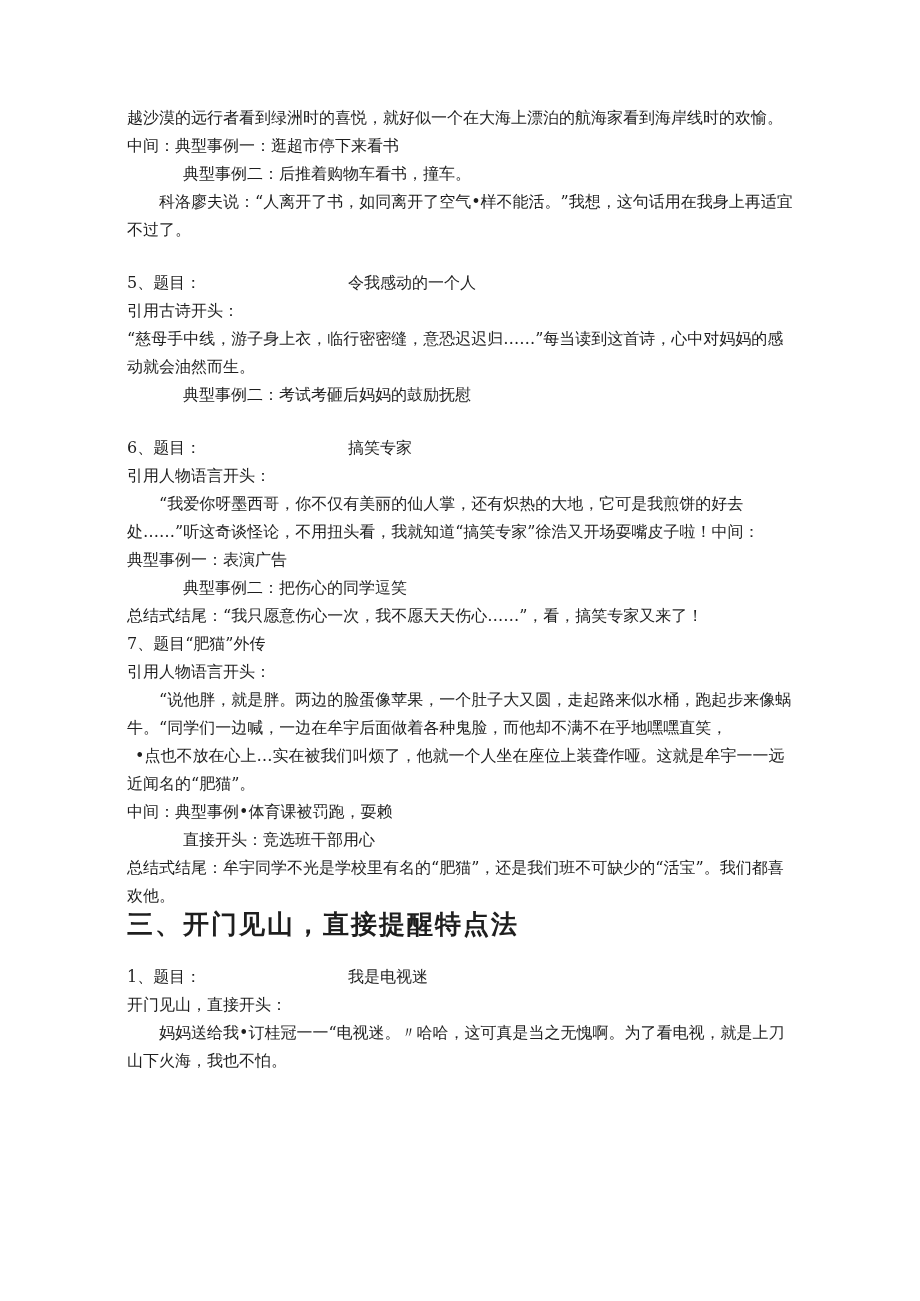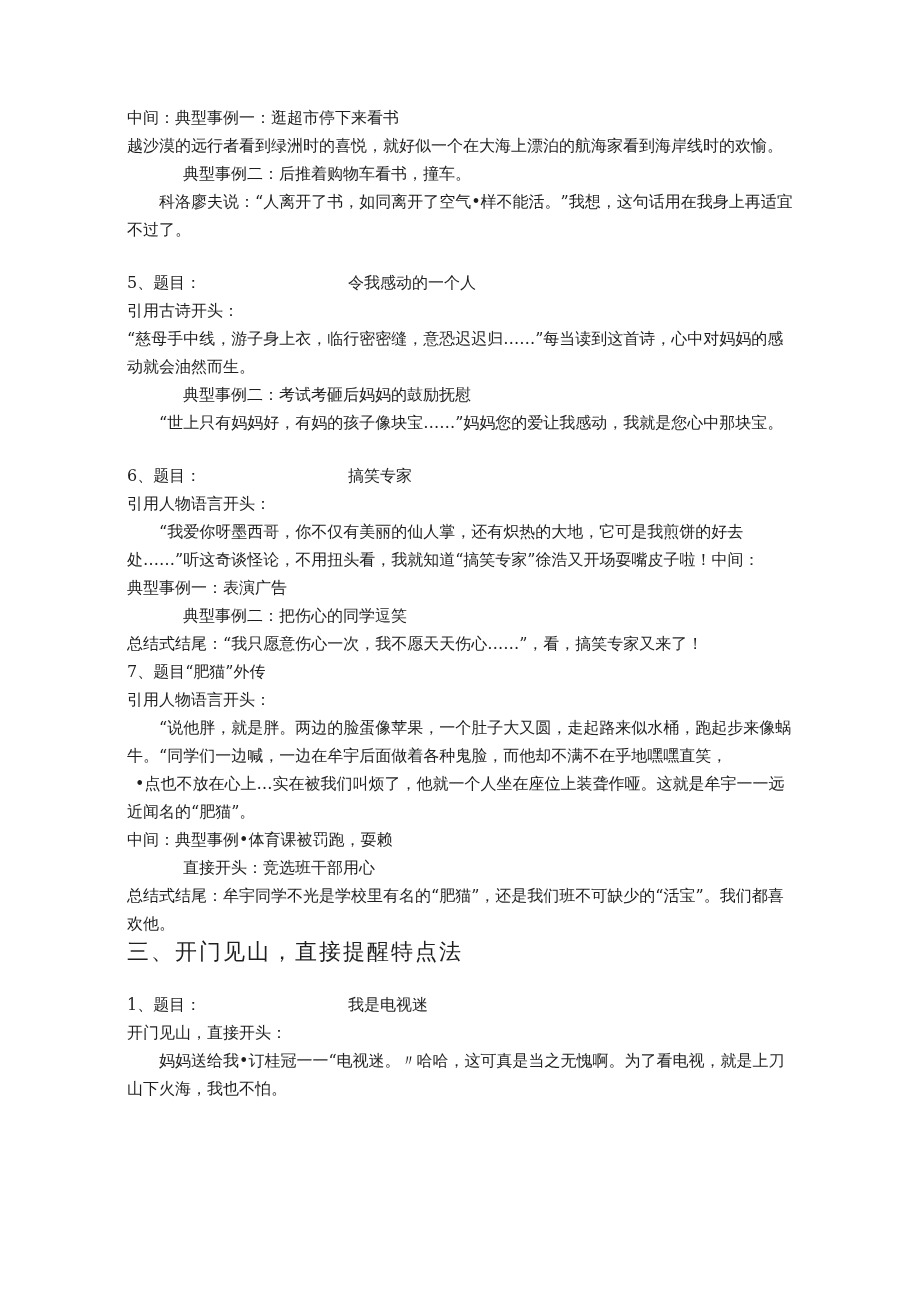--- a/index.html
+++ b/index.html
@@ -19,42 +19,41 @@
   .hang { padding-left: 56px; }
   
   .ind2 { text-indent: 32px; }
   
   .ind-s { text-indent: 8px; }
   
   .title-line { margin: 6px 0; }
   .num-label { display: inline-block; width: 221px; margin-top: 25px; }
   
   .heading {
-    font-size: 22px;
-    font-weight: normal;
+    font-size: 26px;
+    font-weight: bold;
     line-height: 36px;
     margin: 8px 0 16px 0;
     letter-spacing: 2px;
   }
 </style>
 </head>
 <body>
 
 <div class="page">
 
+  <p>越沙漠的远行者看到绿洲时的喜悦，就好似一个在大海上漂泊的航海家看到海岸线时的欢愉。</p>
   <p>中间：典型事例一：逛超市停下来看书</p>
-  <p>越沙漠的远行者看到绿洲时的喜悦，就好似一个在大海上漂泊的航海家看到海岸线时的欢愉。</p>
   <p class="hang">典型事例二：后推着购物车看书，撞车。</p>
   <p class="ind2">科洛廖夫说：“人离开了书，如同离开了空气•样不能活。”我想，这句话用在我身上再适宜不过了。</p>
 
   <p class="title-line"><span class="num-label">5、题目：</span><span>令我感动的一个人</span></p>
   <p>引用古诗开头：</p>
   <p>“慈母手中线，游子身上衣，临行密密缝，意恐迟迟归……”每当读到这首诗，心中对妈妈的感动就会油然而生。</p>
   <p class="hang">典型事例二：考试考砸后妈妈的鼓励抚慰</p>
-  <p class="ind2">“世上只有妈妈好，有妈的孩子像块宝……”妈妈您的爱让我感动，我就是您心中那块宝。</p>
 
   <p class="title-line"><span class="num-label">6、题目：</span><span>搞笑专家</span></p>
   <p>引用人物语言开头：</p>
   <p class="ind2">“我爱你呀墨西哥，你不仅有美丽的仙人掌，还有炽热的大地，它可是我煎饼的好去处……”听这奇谈怪论，不用扭头看，我就知道“搞笑专家”徐浩又开场耍嘴皮子啦！中间：</p>
   <p>典型事例一：表演广告</p>
   <p class="hang">典型事例二：把伤心的同学逗笑</p>
   <p>总结式结尾：“我只愿意伤心一次，我不愿天天伤心……”，看，搞笑专家又来了！</p>
 
   <p class="title-line">7、题目“肥猫”外传</p>
   <p>引用人物语言开头：</p>

